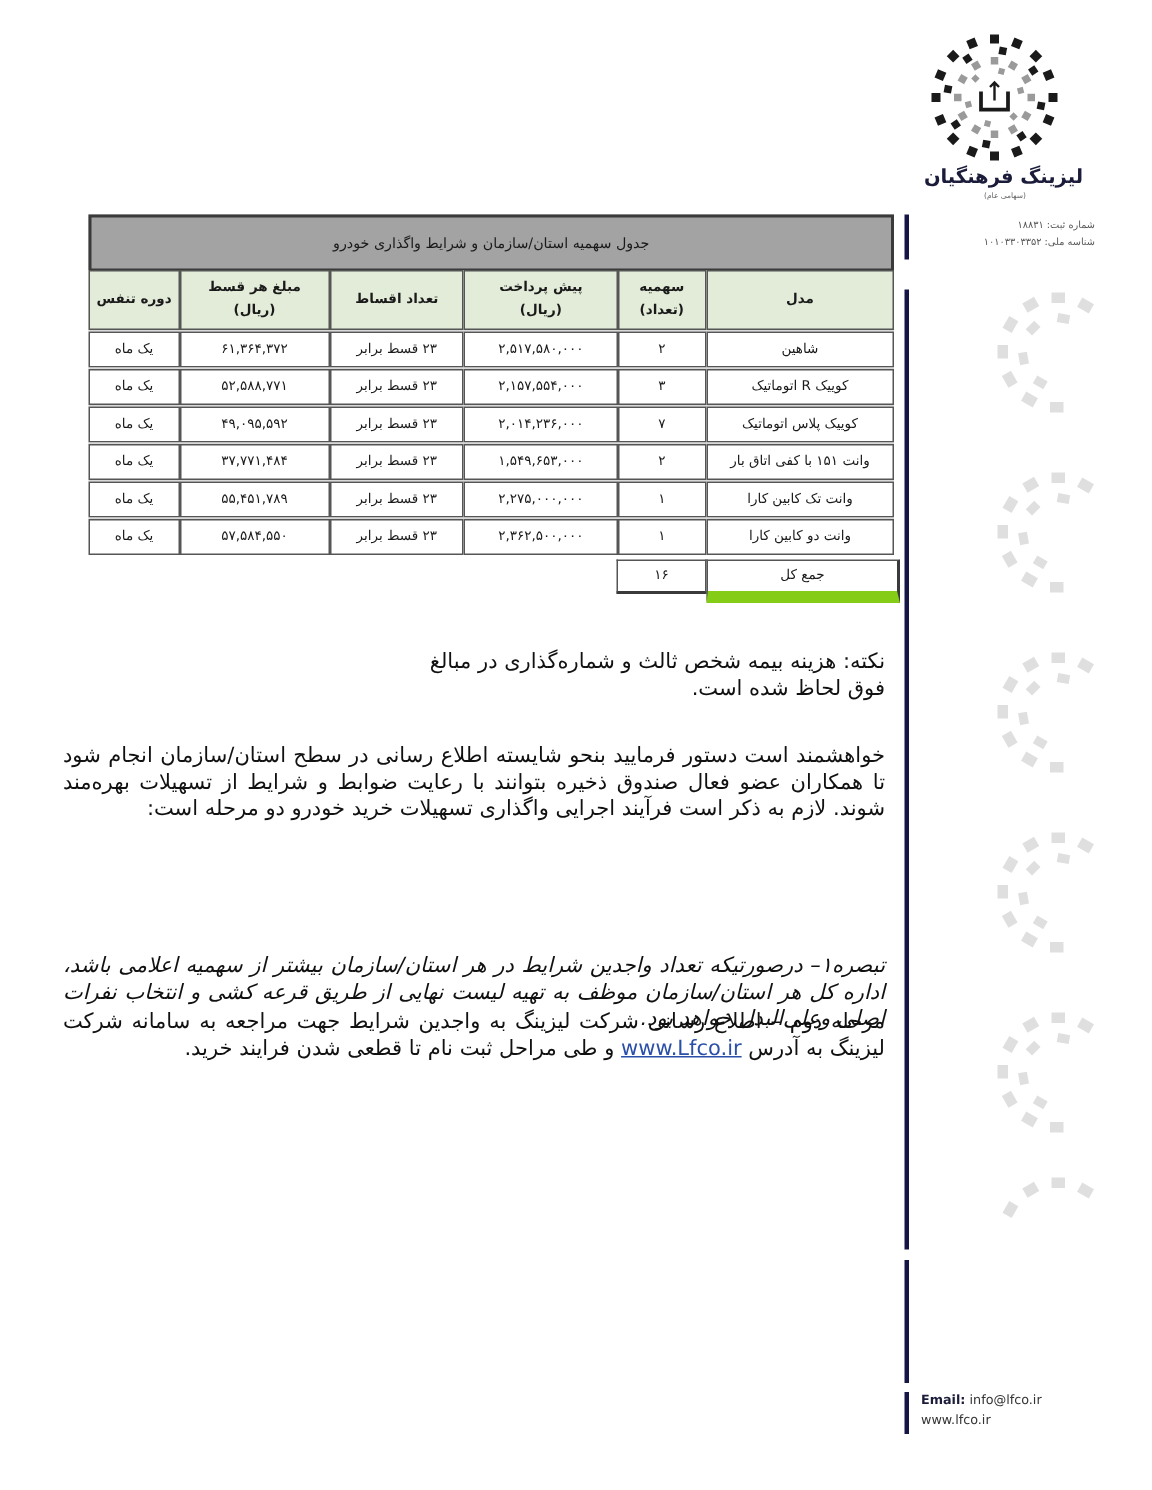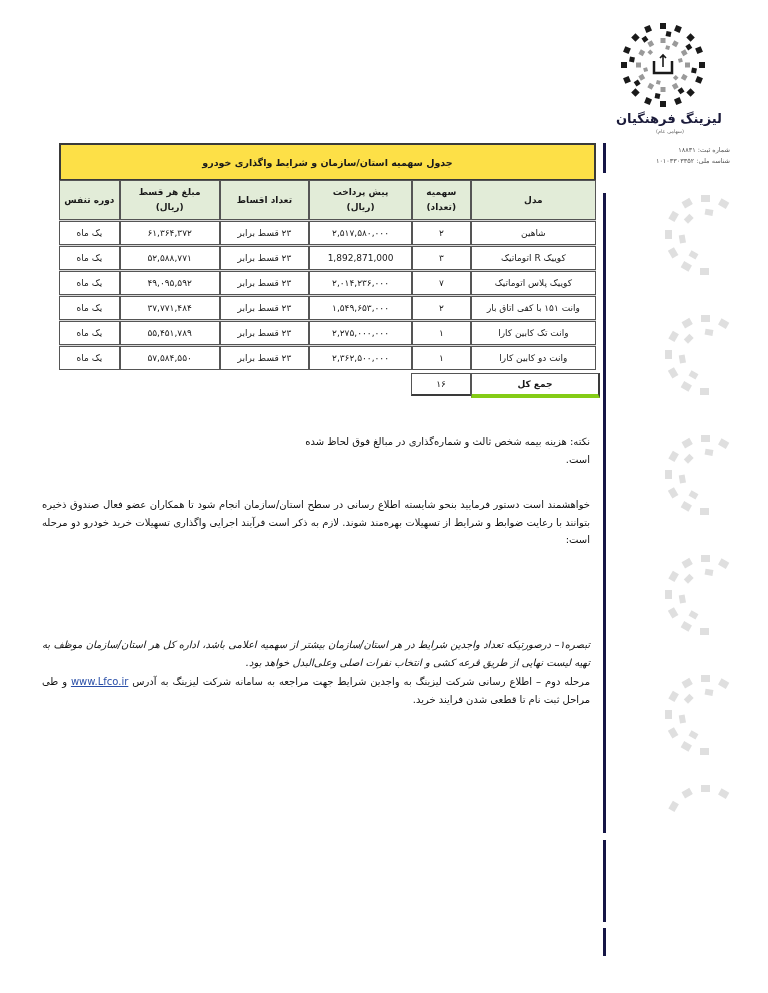--- a/index.html
+++ b/index.html
@@ -28,43 +28,43 @@
   .addr .b { font-weight: bold; }
   .bar-email { position: absolute; left: 603px; top: 928px; width: 3px; height: 28px; background: #161646; }
   .contact { position: absolute; left: 614px; top: 928px; width: 120px; font-size: 8.5px; color: #333; line-height: 13px; }
   .contact .b { font-weight: bold; color: #1b1b3a; }
 
   
   .tbl-wrap { position: absolute; left: 59px; top: 143px; width: 537px; }
   .tbl-title {
     height: 34px; border: 2px solid #3a3a3a; border-bottom: 1px solid #3a3a3a;
     display: flex; align-items: center; justify-content: center;
-    font-size: 9.5px; font-weight: bold; direction: rtl; background: #fde047;
+    font-size: 9.5px; font-weight: normal; direction: rtl; background: #a3a3a3;
   }
   table.data { border-collapse: separate; border-spacing: 0; width: 537px; direction: rtl; font-size: 9px; }
   table.data td, table.data th {
     border: 1px solid #555; text-align: center; vertical-align: middle; padding: 0;
   }
   table.data th { background: #e2ecd8; font-weight: bold; height: 38px; line-height: 15px; font-size: 9px; }
   table.data td { height: 22px; }
   table.data tr.r td { background: #fff; }
   .row-gap td { height: 1px !important; border: none !important; background: #d8d8d8 !important; }
   .col-model { width: 127px; }
   .col-quota { width: 58px; }
   .col-pre { width: 102px; }
   .col-count { width: 90px; }
   .col-amount { width: 100px; }
   .col-period { width: 60px; }
   .total-row { position: absolute; left: 411px; top: 373px; display: flex; direction: rtl; }
   .total-cell { height: 20px; border: 1px solid #555; display: flex; align-items: center; justify-content: center; font-size: 9px; }
-  .total-label { width: 126px; font-weight: bold; border-right: 2px solid #3a3a3a; border-bottom: 4px solid #84cc16;}
+  .total-label { width: 126px; font-weight: normal; border-right: 2px solid #3a3a3a; border-bottom: 8px solid #84cc16;}
   .total-val { width: 58px; border-bottom: 2px solid #3a3a3a; }
 
   
-  .txt { position: absolute; direction: rtl; text-align: justify; font-size: 10px; color: #111; line-height: 17.5px; }
+  .txt { position: absolute; direction: rtl; text-align: justify; font-size: 14px; color: #111; line-height: 17.5px; }
   .note { left: 280px; top: 433px; width: 310px; text-align: right; }
   .p1 { left: 42px; top: 496px; width: 548px; }
   .p2 { left: 42px; top: 564px; width: 548px; }
   .p3 { left: 42px; top: 636px; width: 548px; font-style: italic; }
   .p4 { left: 42px; top: 673px; width: 548px; }
   .link { color: #2a4fa8; text-decoration: underline; direction: ltr; unicode-bidi: embed; }
 </style>
 </head>
 <body>
 
@@ -238,21 +238,21 @@
           <td>۲۳ قسط برابر</td>
           <td>۶۱,۳۶۴,۳۷۲</td>
           <td>یک ماه</td>
         </tr>
         <tr class="row-gap">
             <td colspan="6"></td>
           </tr>
         <tr class="r">
           <td>کوییک R اتوماتیک</td>
           <td>۳</td>
-          <td>1,892,871,000</td>
+          <td>۲,۱۵۷,۵۵۴,۰۰۰</td>
           <td>۲۳ قسط برابر</td>
           <td>۵۲,۵۸۸,۷۷۱</td>
           <td>یک ماه</td>
         </tr>
         <tr class="row-gap">
             <td colspan="6"></td>
           </tr>
         <tr class="r">
           <td>کوییک پلاس اتوماتیک</td>
           <td>۷</td>
@@ -305,13 +305,17 @@
 
   <div class="txt note">نکته: هزینه بیمه شخص ثالث و شماره‌گذاری در مبالغ فوق لحاظ شده است.</div>
   <div class="txt p1">خواهشمند است دستور فرمایید بنحو شایسته اطلاع رسانی در سطح استان/سازمان انجام شود تا همکاران عضو فعال صندوق ذخیره بتوانند با رعایت ضوابط و شرایط از تسهیلات بهره‌مند شوند. لازم به ذکر است فرآیند اجرایی واگذاری تسهیلات خرید خودرو دو مرحله است:</div>
   <div class="txt p3">تبصره۱– درصورتیکه تعداد واجدین شرایط در هر استان/سازمان بیشتر از سهمیه اعلامی باشد، اداره کل هر استان/سازمان موظف به تهیه لیست نهایی  از طریق قرعه کشی و انتخاب نفرات اصلی وعلی‌البدل خواهد بود.</div>
   <div class="txt p4">
     <span>مرحله دوم – اطلاع رسانی شرکت لیزینگ به واجدین شرایط جهت مراجعه به سامانه شرکت لیزینگ به آدرس </span><a class="link">www.Lfco.ir</a><span> و طی مراحل ثبت نام تا قطعی شدن فرایند خرید.</span>
   </div>
 
   <div class="bar-addr"></div>
   <div class="bar-email"></div>
+  <div class="contact">
+    <div><span class="b">Email:</span> <span>info@lfco.ir</span></div>
+    <div>www.lfco.ir</div>
+  </div>
 </div>
 
 </body></html>

